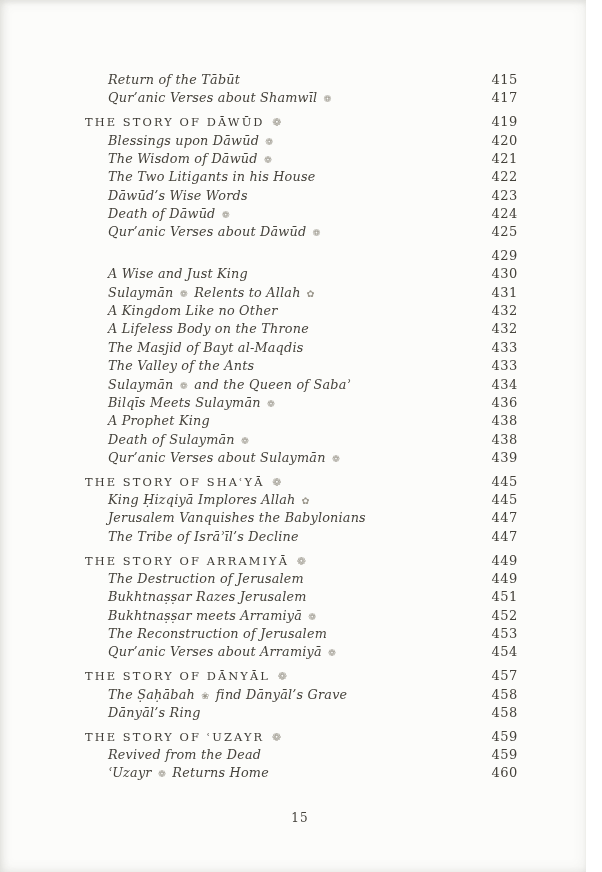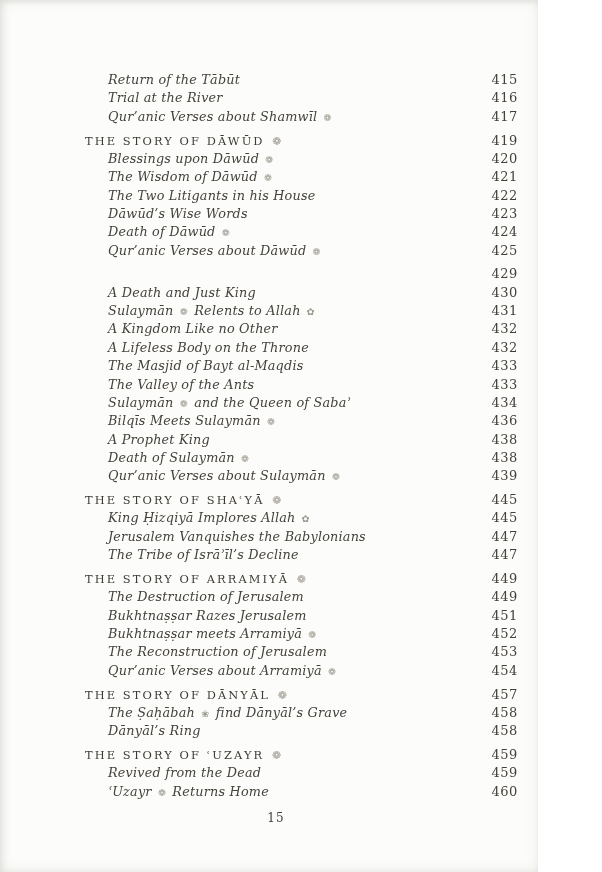--- a/index.html
+++ b/index.html
@@ -1,18 +1,18 @@
 <!DOCTYPE html>
 <html><head>
 <meta charset="utf-8">
 <style>
   html,body{margin:0;padding:0;background:#ffffff;}
   .page{
     position:relative;
-    width:538px;height:872px;
+    width:586px;height:872px;
     background:#fcfcfa;
     font-family:"DejaVu Serif","Liberation Serif",serif;
     color:#45423b;
     box-shadow: inset 0 0 14px rgba(90,85,75,.10), inset 4px 0 6px rgba(90,85,75,.07), inset 0 3px 4px rgba(90,85,75,.06);
     overflow:hidden;
   }
   .toc{
     position:absolute;
     left:85px; top:71px;
     width:433px;
@@ -67,25 +67,20 @@
 
 <div class="page">
   <div class="toc">
     <div>
         <div class="row row-entry">
     <span class="label">Return of the Tābūt</span>
     <span class="spacer"></span>
     <span class="page-num">415</span>
   </div>
         <div class="row row-entry">
-    <span class="label">Trial at the River</span>
-    <span class="spacer"></span>
-    <span class="page-num">416</span>
-  </div>
-        <div class="row row-entry">
     <span class="label">Qur’anic Verses about Shamwīl <span class="orn">❁</span></span>
     <span class="spacer"></span>
     <span class="page-num">417</span>
   </div>
         <div class="row row-heading">
     <span class="label">THE STORY OF DĀWŪD <span class="orn">❁</span></span>
     <span class="spacer"></span>
     <span class="page-num">419</span>
   </div>
         <div class="row row-entry">
@@ -116,21 +111,21 @@
         <div class="row row-entry">
     <span class="label">Qur’anic Verses about Dāwūd <span class="orn">❁</span></span>
     <span class="spacer"></span>
     <span class="page-num">425</span>
   </div>
         <div class="row row-heading">
     <span class="spacer"></span>
     <span class="page-num">429</span>
   </div>
         <div class="row row-entry">
-    <span class="label">A Death and Just King</span>
+    <span class="label">A Wise and Just King</span>
     <span class="spacer"></span>
     <span class="page-num">430</span>
   </div>
         <div class="row row-entry">
     <span class="label">Sulaymān <span class="orn">❁</span> Relents to Allah <span class="orn">✿</span></span>
     <span class="spacer"></span>
     <span class="page-num">431</span>
   </div>
         <div class="row row-entry">
     <span class="label">A Kingdom Like no Other</span>

